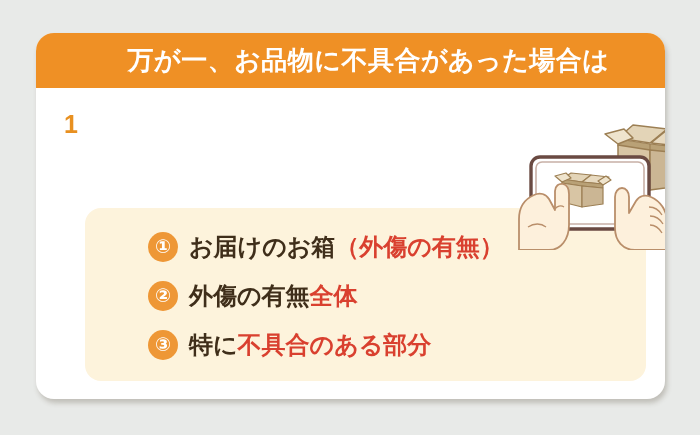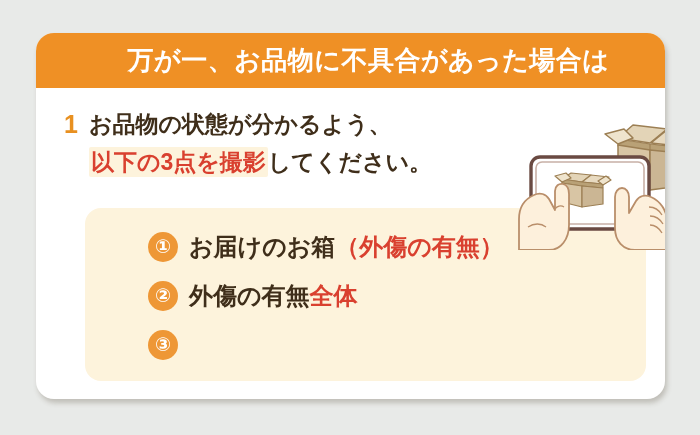--- a/index.html
+++ b/index.html
@@ -163,44 +163,39 @@
 
   <div class="card">
 
     <div class="card-header">
       <div class="card-header-title">万が一、お品物に不具合があった場合は</div>
     </div>
 
     <div class="step-block">
       <div class="step-line">
         <div class="step-number">1</div>
-        <div class="step-text-wrap">
-          <div class="step-text-line">お品物の状態が分かるよう、</div>
-          <div class="step-text-line">
-            <span class="hl">以下の3点を撮影</span><span>してください。</span>
-          </div>
-        </div>
       </div>
     </div>
 
     <div class="list-panel">
       <div class="list-items">
 
         <div class="list-item">
           <div class="badge">①</div>
           <div class="item-text"><span>お届けのお箱</span><span class="red">（外傷の有無）</span></div>
         </div>
 
         <div class="list-item">
           <div class="badge">②</div>
           <div class="item-text"><span>外傷の有無</span><span class="red">全体</span></div>
         </div>
 
         <div class="list-item">
           <div class="badge">③</div>
+          <div class="item-text"><span>特に</span><span class="red">不具合のある部分</span></div>
         </div>
 
       </div>
     </div>
 
     <div class="illustration">
       <svg width="195" height="135" viewBox="0 0 195 135" xmlns="http://www.w3.org/2000/svg">
 
         <g>
 

